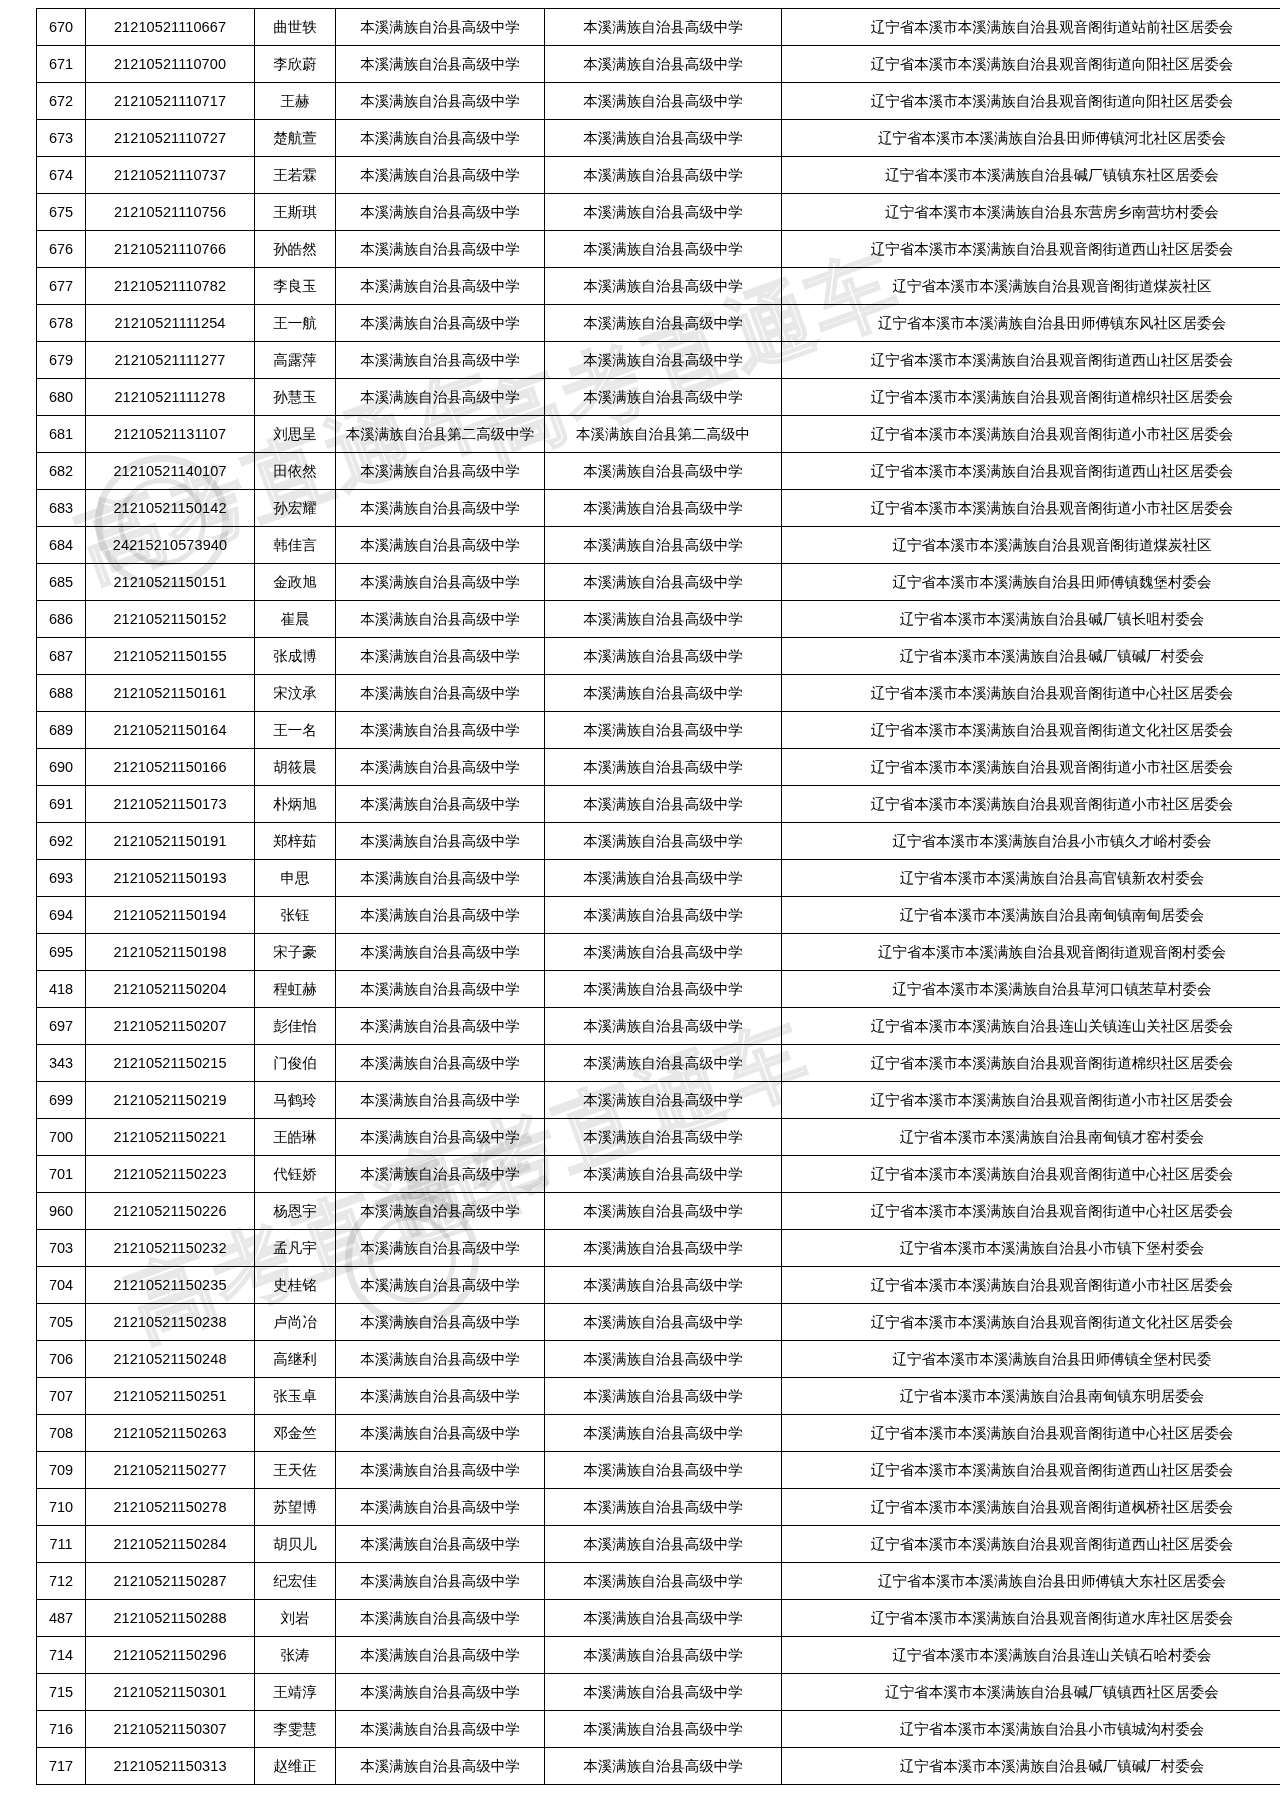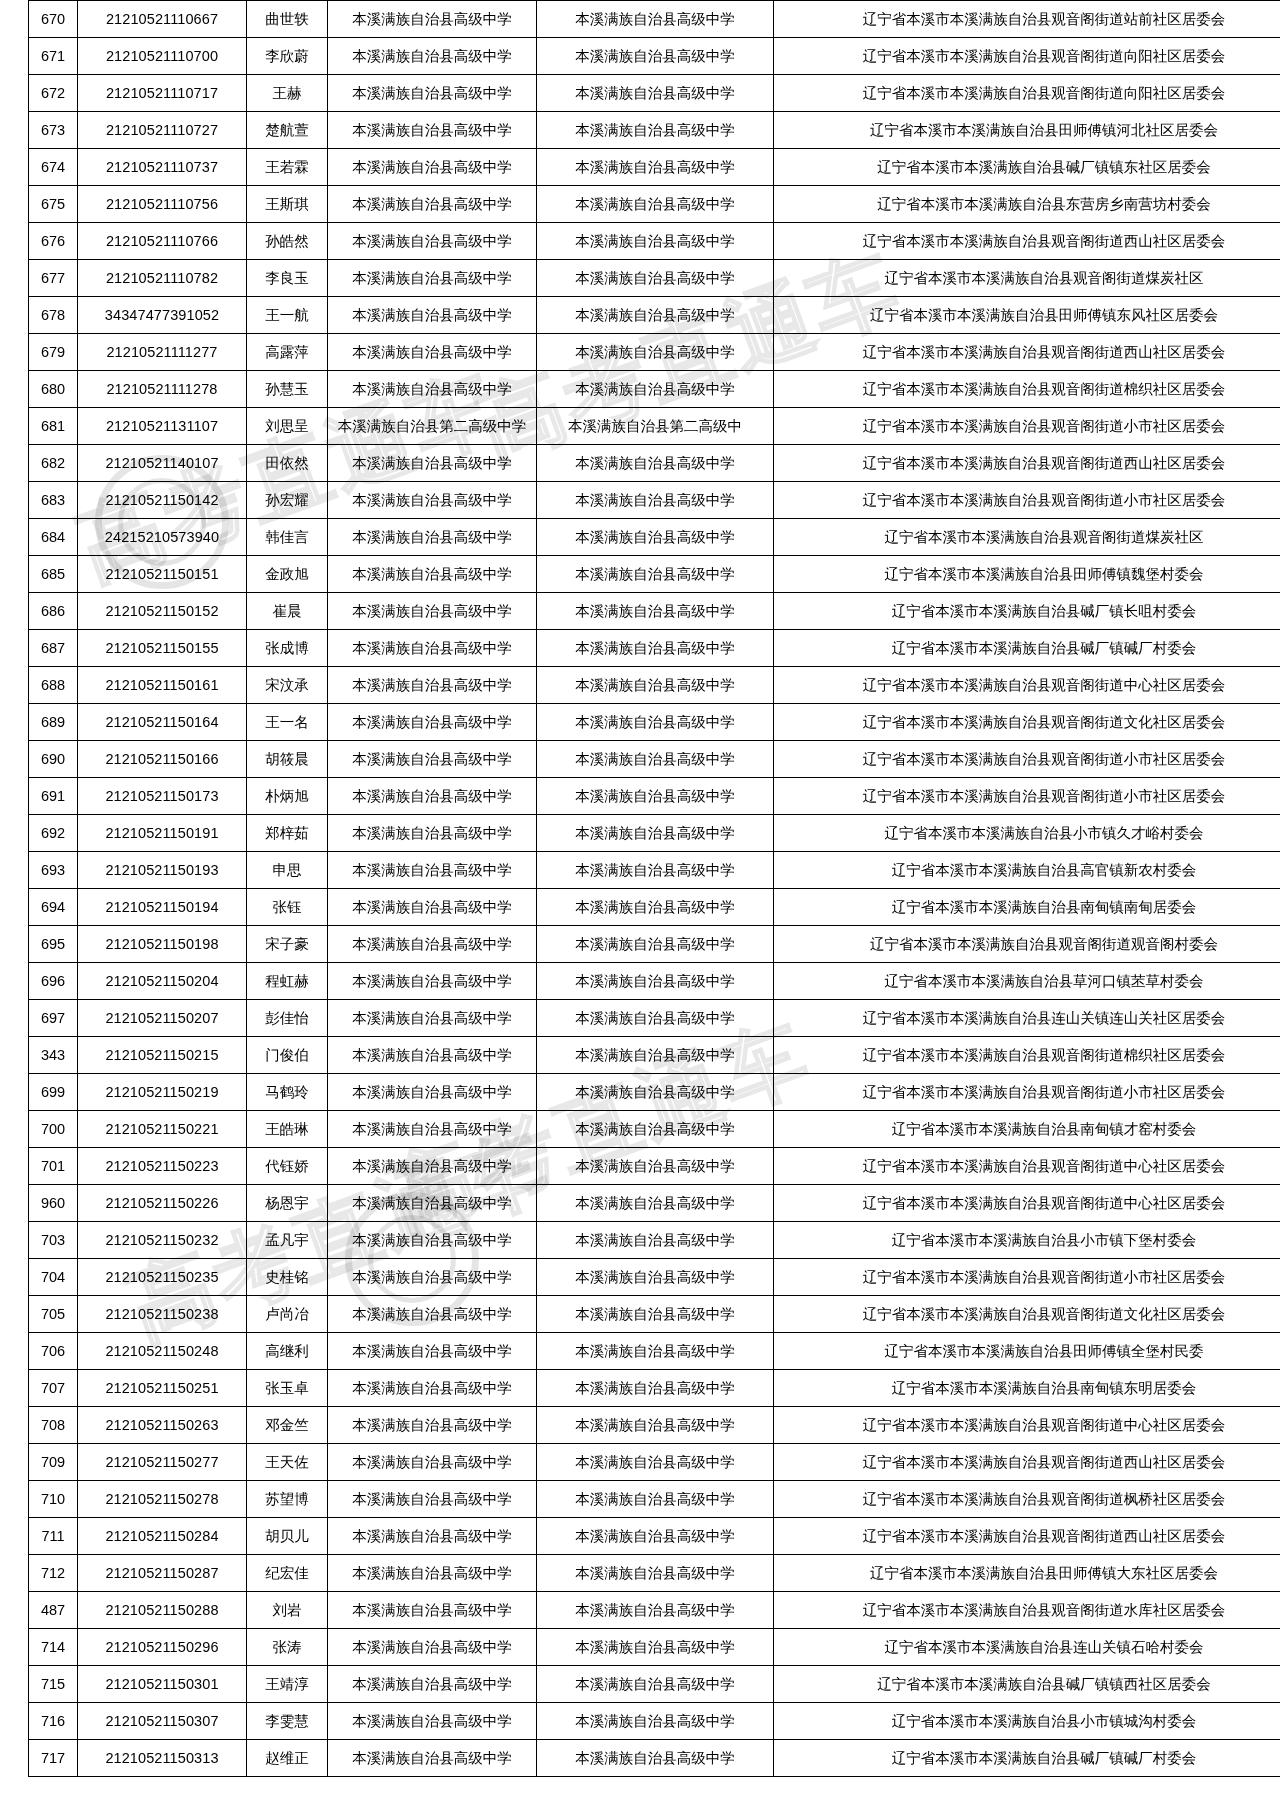--- a/index.html
+++ b/index.html
@@ -51,21 +51,21 @@
     border: 5px solid rgba(0,0,0,0.10);
     border-radius: 50%;
   }
   .ring-1 { left: 95px;  top: 455px; }
   .ring-2 { left: 345px; top: 1192px; }
 
   
   #sheet {
     position: relative;
     z-index: 1;
-    padding: 0;
+    padding: 8px;
   }
   table.roster {
     border-collapse: collapse;
     table-layout: fixed;
     margin: 0 0 0 28px;
     width: 1232px;
   }
   table.roster td {
     border: 1.4px solid #000000;
     height: 36px;
@@ -160,21 +160,21 @@
         <tr>
           <td class="c-idx">677</td>
           <td class="c-num">21210521110782</td>
           <td class="c-name">李良玉</td>
           <td class="c-sch1">本溪满族自治县高级中学</td>
           <td class="c-sch2">本溪满族自治县高级中学</td>
           <td class="c-addr">辽宁省本溪市本溪满族自治县观音阁街道煤炭社区</td>
         </tr>
         <tr>
           <td class="c-idx">678</td>
-          <td class="c-num">34347477391052</td>
+          <td class="c-num">21210521111254</td>
           <td class="c-name">王一航</td>
           <td class="c-sch1">本溪满族自治县高级中学</td>
           <td class="c-sch2">本溪满族自治县高级中学</td>
           <td class="c-addr">辽宁省本溪市本溪满族自治县田师傅镇东风社区居委会</td>
         </tr>
         <tr>
           <td class="c-idx">679</td>
           <td class="c-num">21210521111277</td>
           <td class="c-name">高露萍</td>
           <td class="c-sch1">本溪满族自治县高级中学</td>
@@ -303,21 +303,21 @@
         </tr>
         <tr>
           <td class="c-idx">695</td>
           <td class="c-num">21210521150198</td>
           <td class="c-name">宋子豪</td>
           <td class="c-sch1">本溪满族自治县高级中学</td>
           <td class="c-sch2">本溪满族自治县高级中学</td>
           <td class="c-addr">辽宁省本溪市本溪满族自治县观音阁街道观音阁村委会</td>
         </tr>
         <tr>
-          <td class="c-idx">696</td>
+          <td class="c-idx">418</td>
           <td class="c-num">21210521150204</td>
           <td class="c-name">程虹赫</td>
           <td class="c-sch1">本溪满族自治县高级中学</td>
           <td class="c-sch2">本溪满族自治县高级中学</td>
           <td class="c-addr">辽宁省本溪市本溪满族自治县草河口镇苤草村委会</td>
         </tr>
         <tr>
           <td class="c-idx">697</td>
           <td class="c-num">21210521150207</td>
           <td class="c-name">彭佳怡</td>

